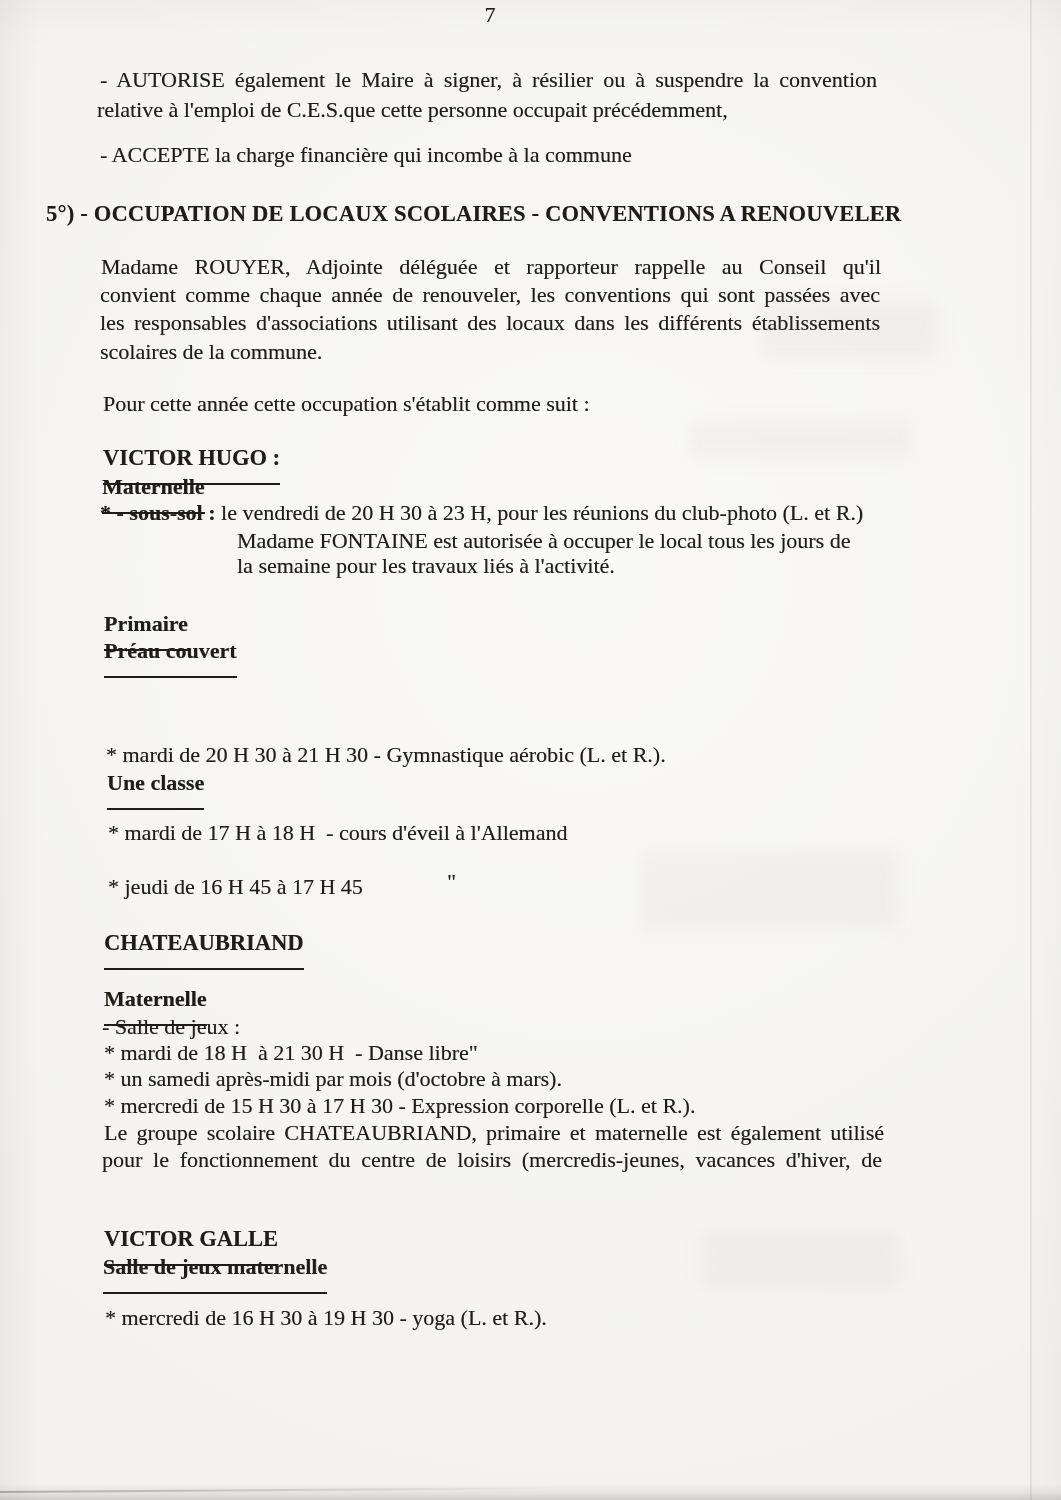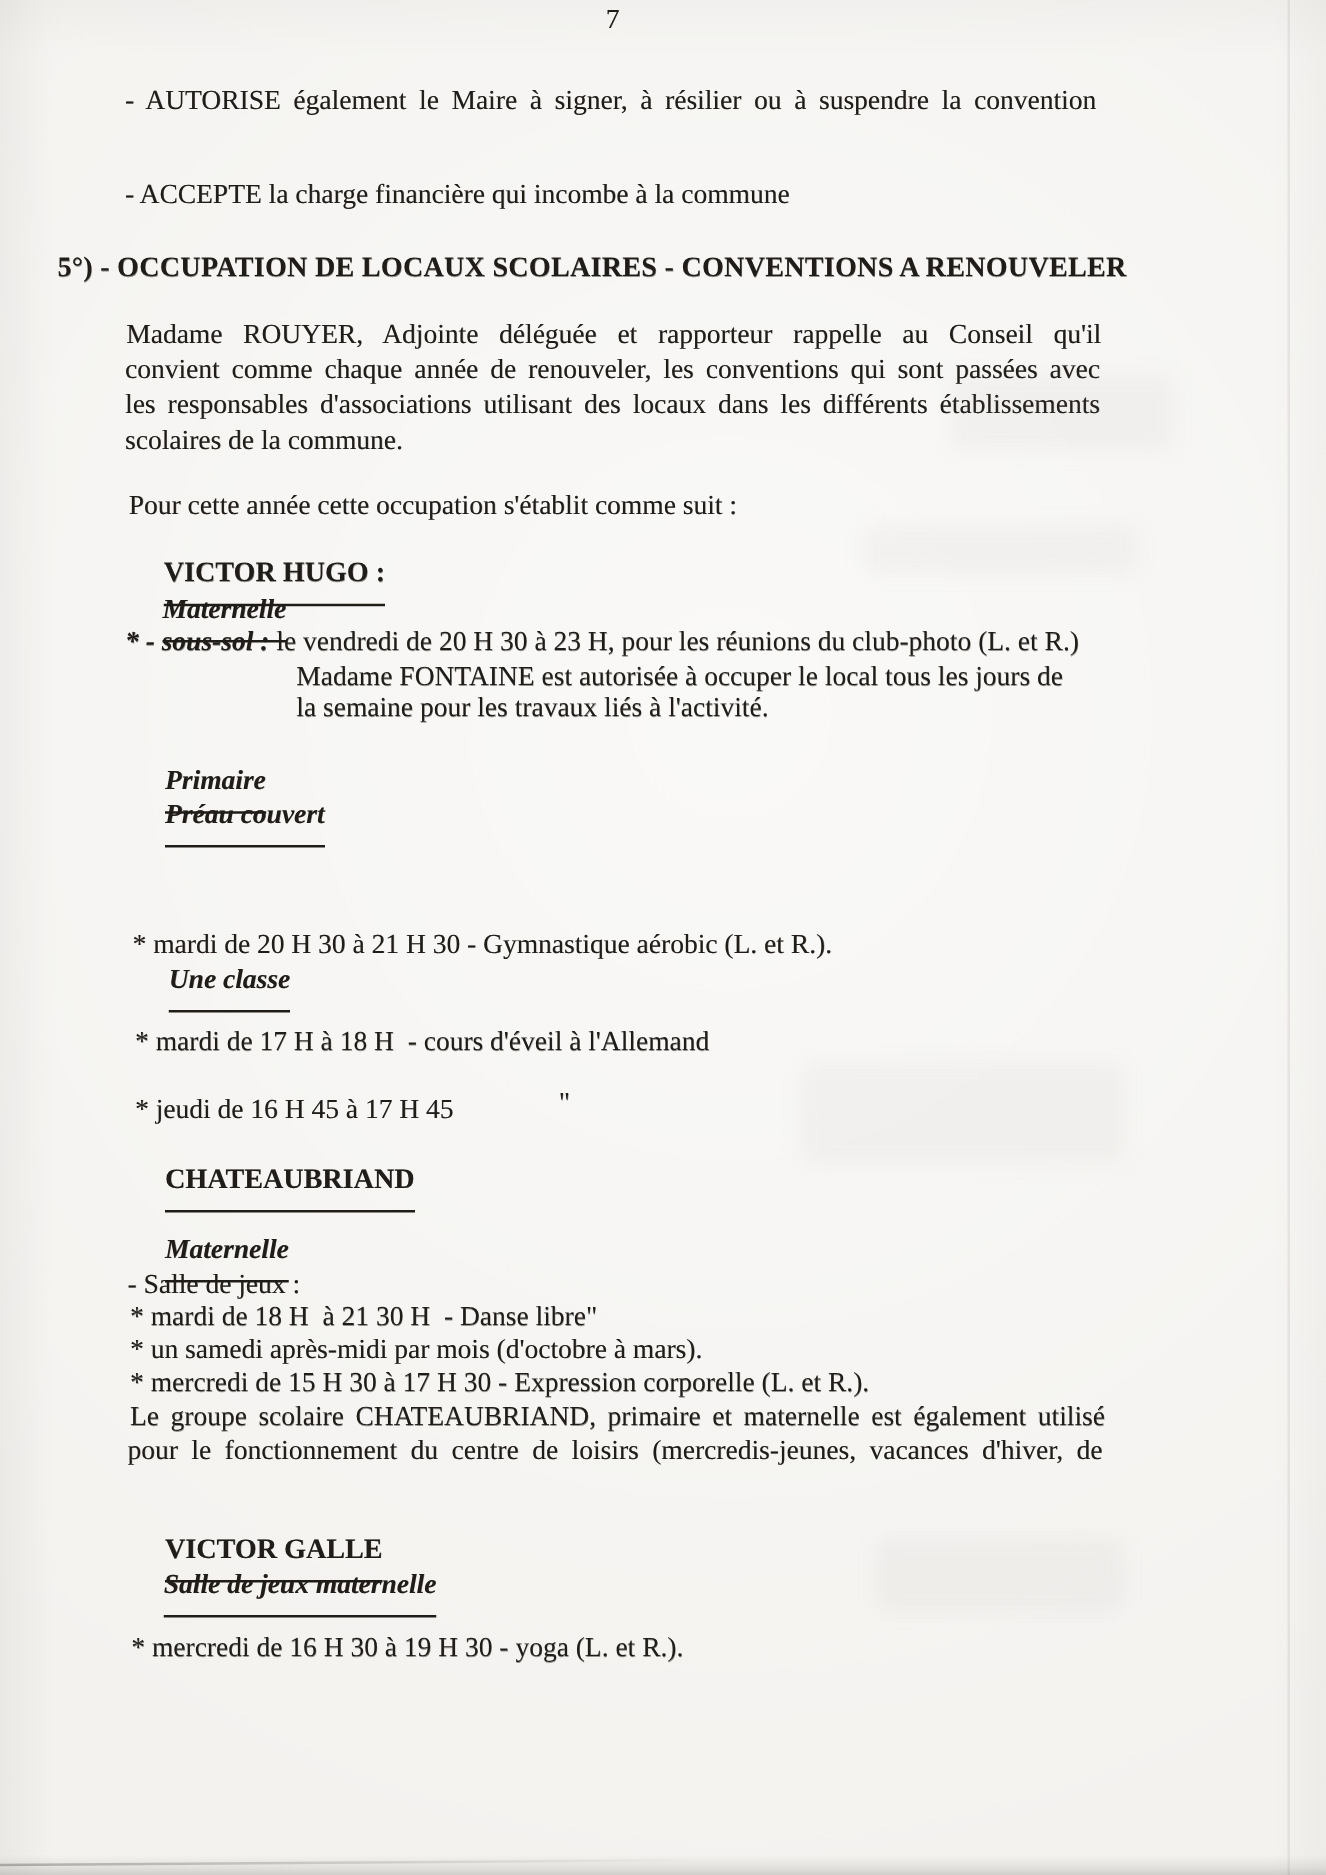--- a/index.html
+++ b/index.html
@@ -27,26 +27,25 @@
     line-height: 22px;
     white-space: pre;
     text-shadow: 0.3px 0.4px 0.4px rgba(32,29,25,0.45);
   }
   .j {
     white-space: normal;
     width: 780px;
     text-align: justify;
     text-align-last: justify;
   }
-  .b { font-weight: bold; font-style: italic; }
+  .b { font-weight: bold; }
   .u {
     display: inline-block;
     border-bottom: 2px solid currentColor;
     padding-bottom: 14px;
-    margin-left: 28px;
   }
   .title-line { font-weight: bold; font-size: 22.5px; }
   .heading-line {
     font-weight: bold;
     font-size: 22.5px;
     letter-spacing: 0.2px;
   }
   .centered { left: 0; width: 980px; text-align: center; }
   .right-edge {
     position: absolute;
@@ -73,20 +72,21 @@
   }
 </style>
 </head>
 <body>
 
 <div class="page">
 
   <div class="ln centered" style="top:4px">7</div>
 
   <div class="ln j" style="left:100px; top:69px; width:777px">- AUTORISE également le Maire à signer, à résilier ou à suspendre la convention</div>
+  <div class="ln" style="left:97px; top:99px">relative à l'emploi de C.E.S.que cette personne occupait précédemment,</div>
   <div class="ln" style="left:100px; top:144px">- ACCEPTE la charge financière qui incombe à la commune</div>
 
   <div class="ln heading-line" style="left:46px; top:203px">5°) - OCCUPATION DE LOCAUX SCOLAIRES - CONVENTIONS A RENOUVELER</div>
 
   <div class="ln j" style="left:101px; top:256px">Madame ROUYER, Adjointe déléguée et rapporteur rappelle au Conseil qu'il</div>
   <div class="ln j" style="left:100px; top:284px">convient comme chaque année de renouveler, les conventions qui sont passées avec</div>
   <div class="ln j" style="left:100px; top:312px">les responsables d'associations utilisant des locaux dans les différents établissements</div>
   <div class="ln" style="left:100px; top:341px">scolaires de la commune.</div>
 
   <div class="ln" style="left:103px; top:393px">Pour cette année cette occupation s'établit comme suit :</div>

